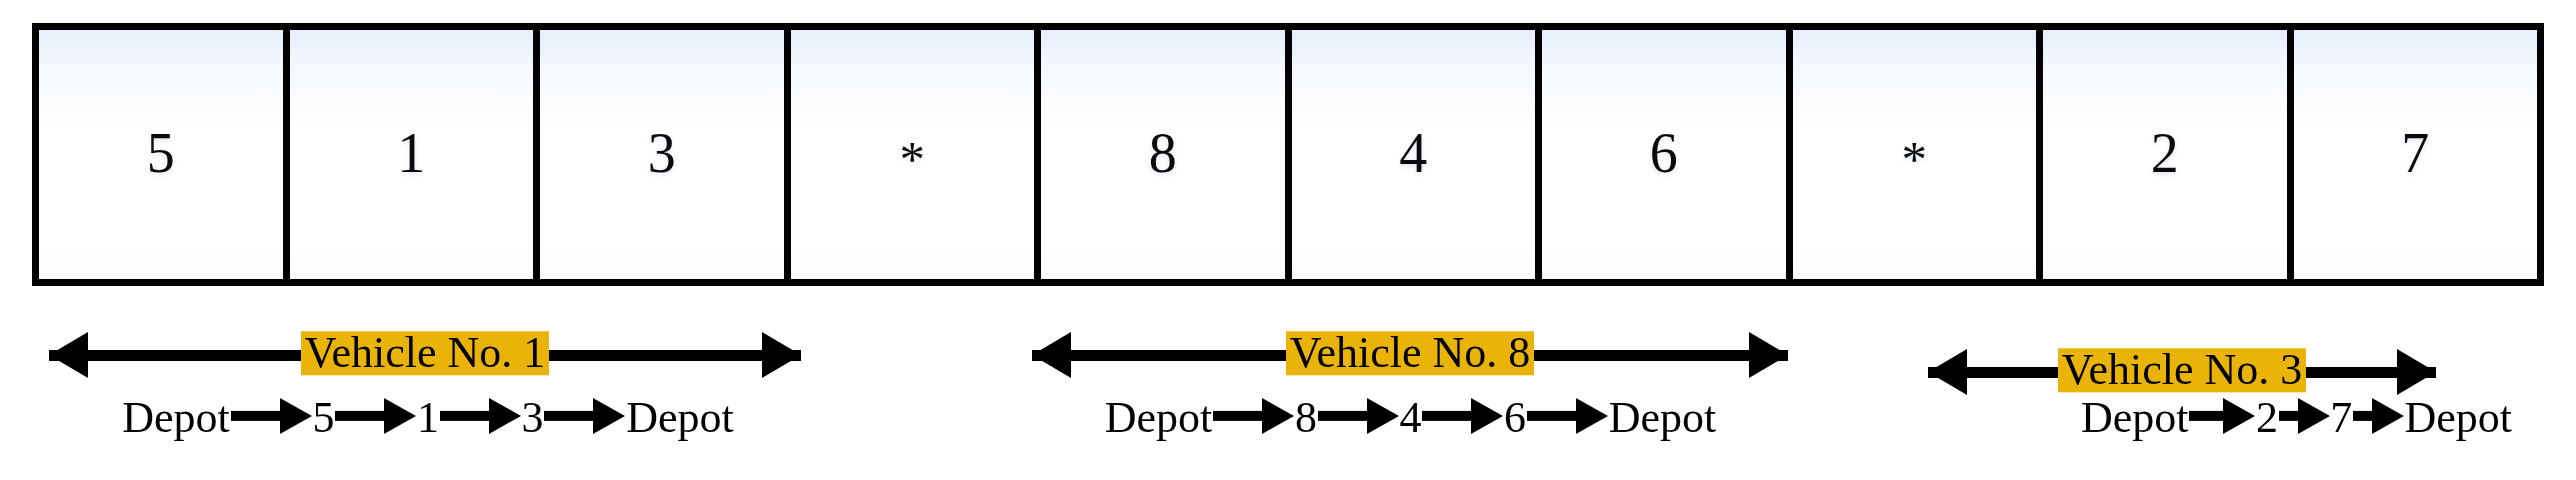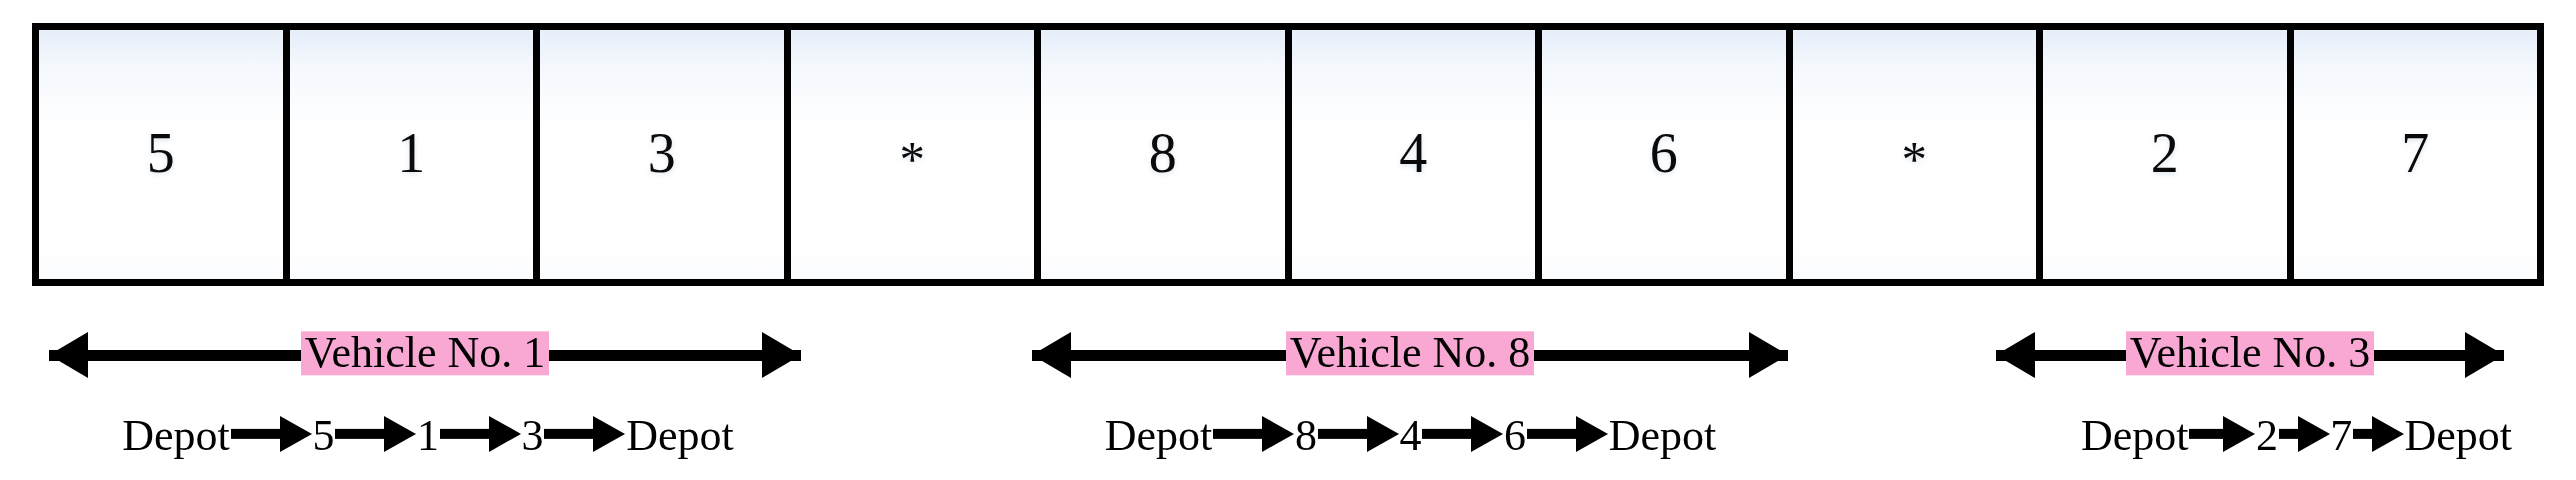--- a/index.html
+++ b/index.html
@@ -72,31 +72,31 @@
     width:0;height:0;
     border-top:23px solid transparent;
     border-bottom:23px solid transparent;
     margin-top:-23px;
   }
   .span .head.left{left:0;border-right:39px solid #000;}
   .span .head.right{right:0;border-left:39px solid #000;}
   .span .span-label{
     position:relative;
     z-index:3;
-    background:#f9a8d4;
+    background:#eab308;
     padding:0 3.4px;
     font-size:44px;
     line-height:1;
     color:#000;
     white-space:nowrap;
     transform:translateY(-1.7px);
   }
 
   
-  .routes{position:absolute;left:0;top:398px;width:2576px;height:82px;}
+  .routes{position:absolute;left:0;top:380px;width:2576px;height:82px;}
   .route{
     position:absolute;
     top:0;
     height:82px;
     display:flex;
     align-items:center;
     justify-content:center;
     white-space:nowrap;
   }
   .route .node{
@@ -171,21 +171,21 @@
       <span class="head left"></span>
       <span class="head right"></span>
       <span class="span-label">Vehicle No. 1</span>
     </div>
     <div class="span" style="left:1032px;width:756px;">
       <span class="bar"></span>
       <span class="head left"></span>
       <span class="head right"></span>
       <span class="span-label">Vehicle No. 8</span>
     </div>
-    <div class="span" style="left:1996px;width:508px;">
+    <div class="span" style="left:1928px;width:508px;margin-top:17px;">
       <span class="bar"></span>
       <span class="head left"></span>
       <span class="head right"></span>
       <span class="span-label">Vehicle No. 3</span>
     </div>
   </div>
 
   <div class="routes">
     <div class="route" id="route-1" style="left:17px;width:822px;">
         <span class="node">Depot</span>

